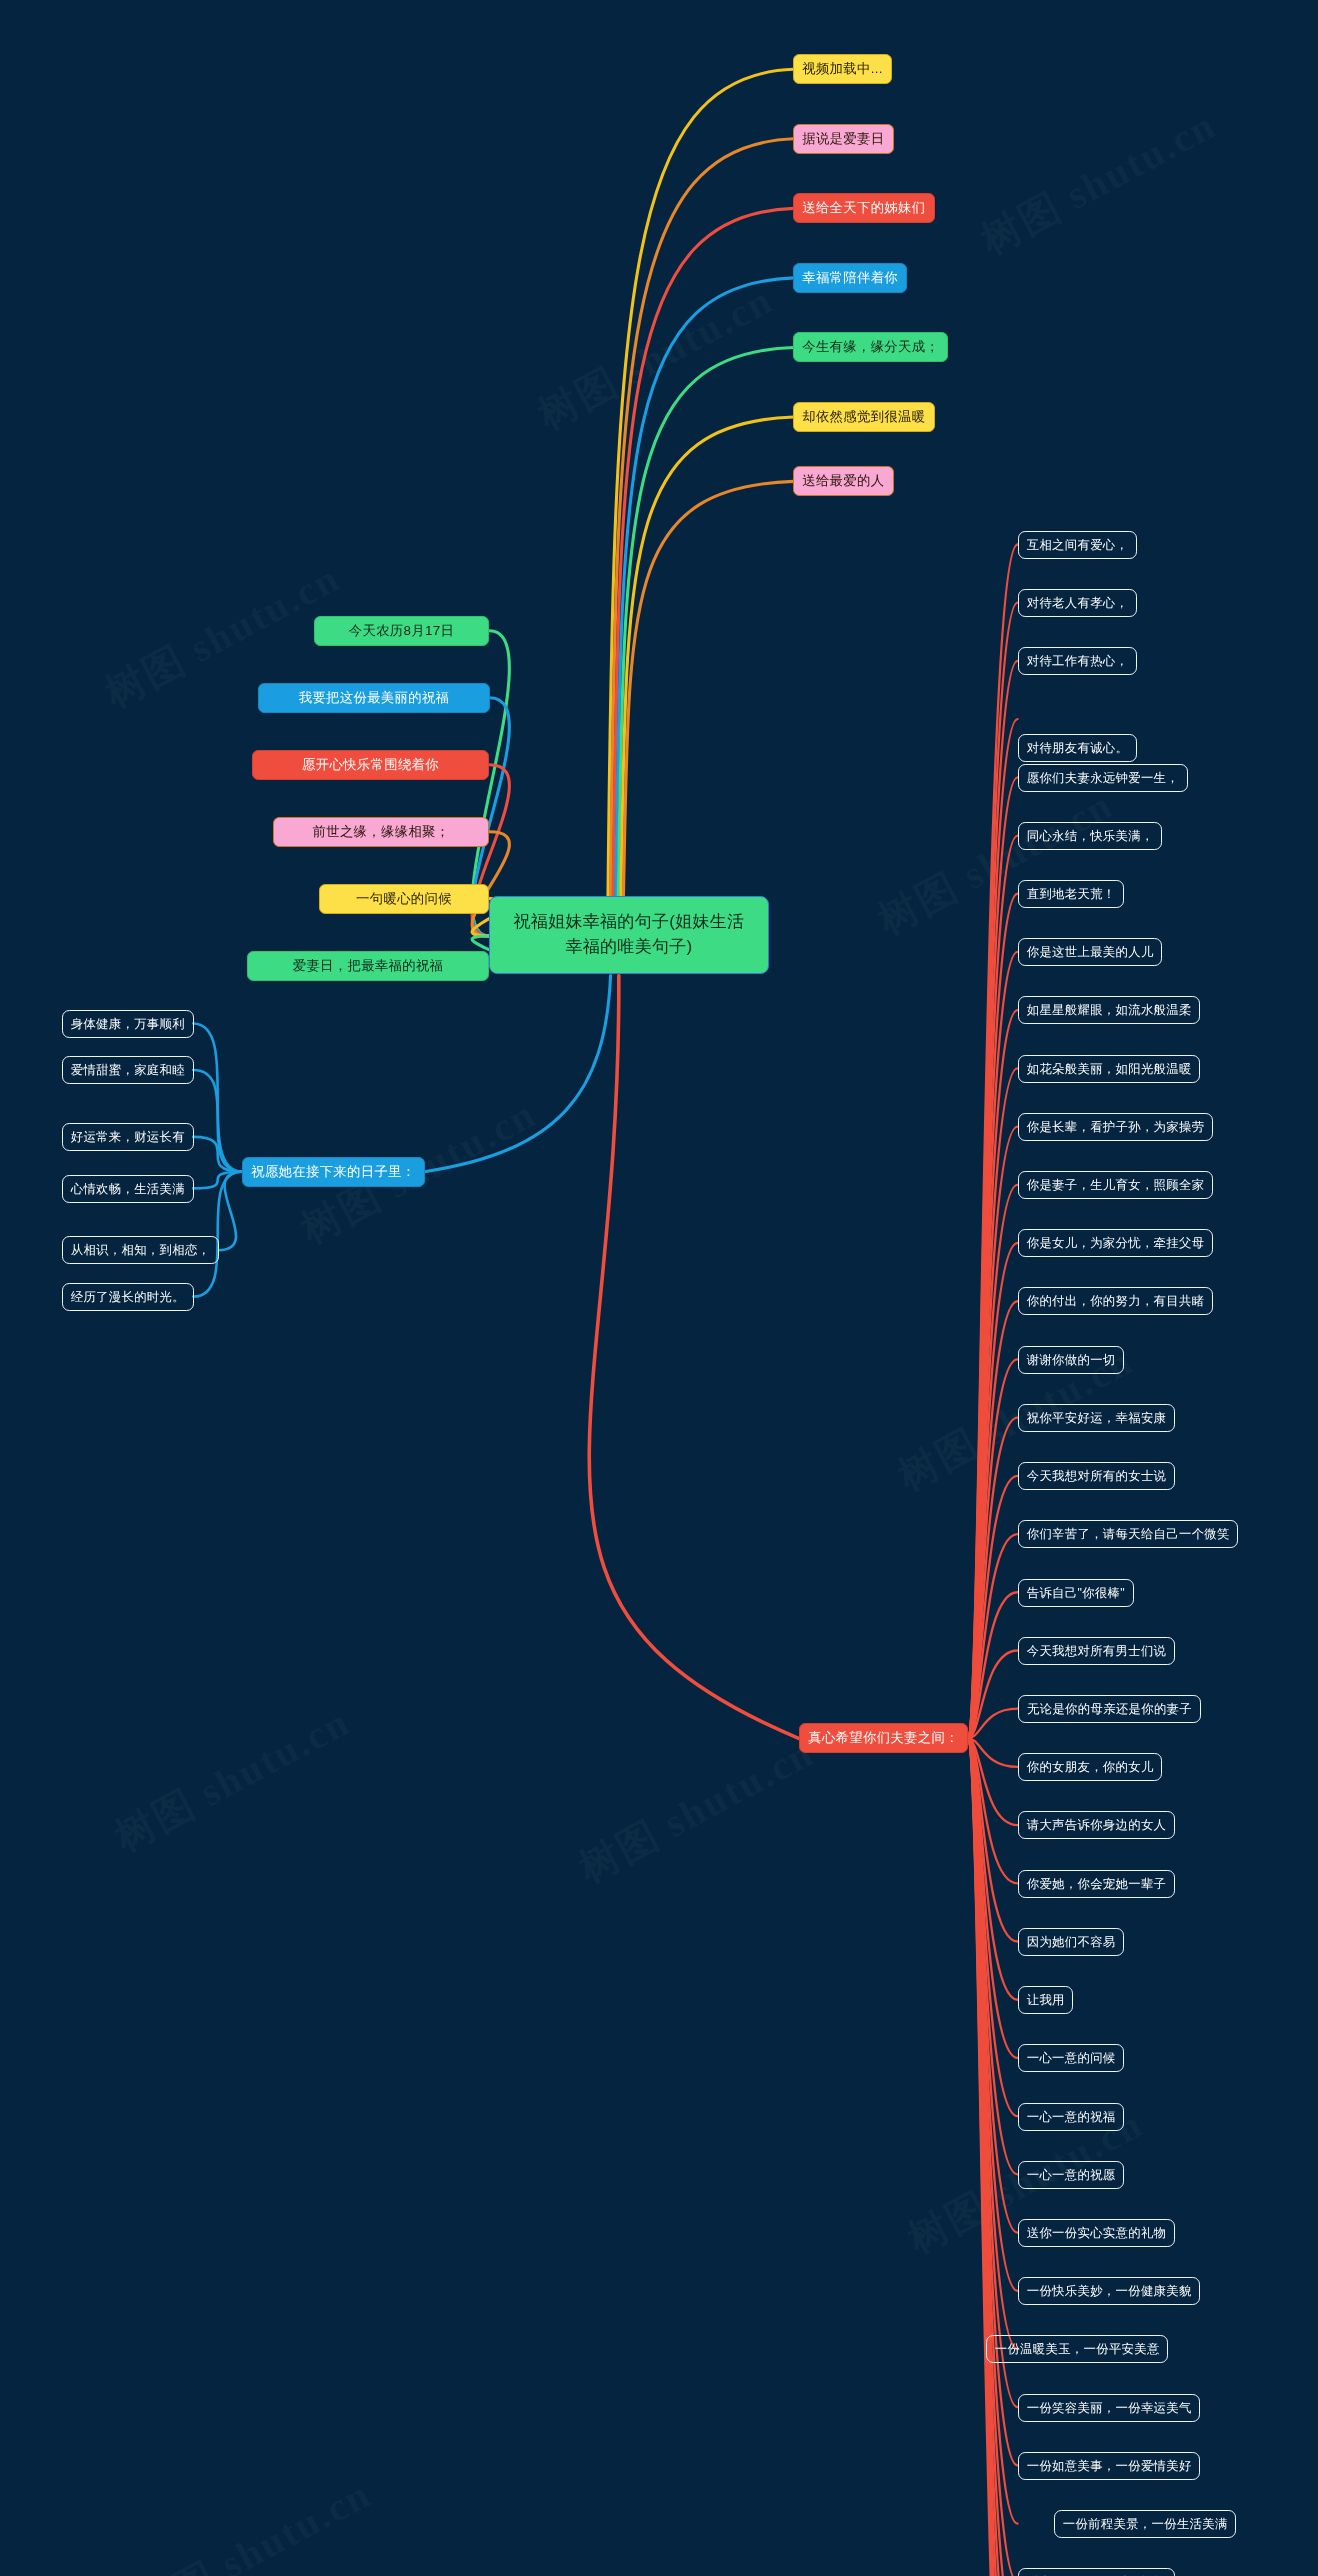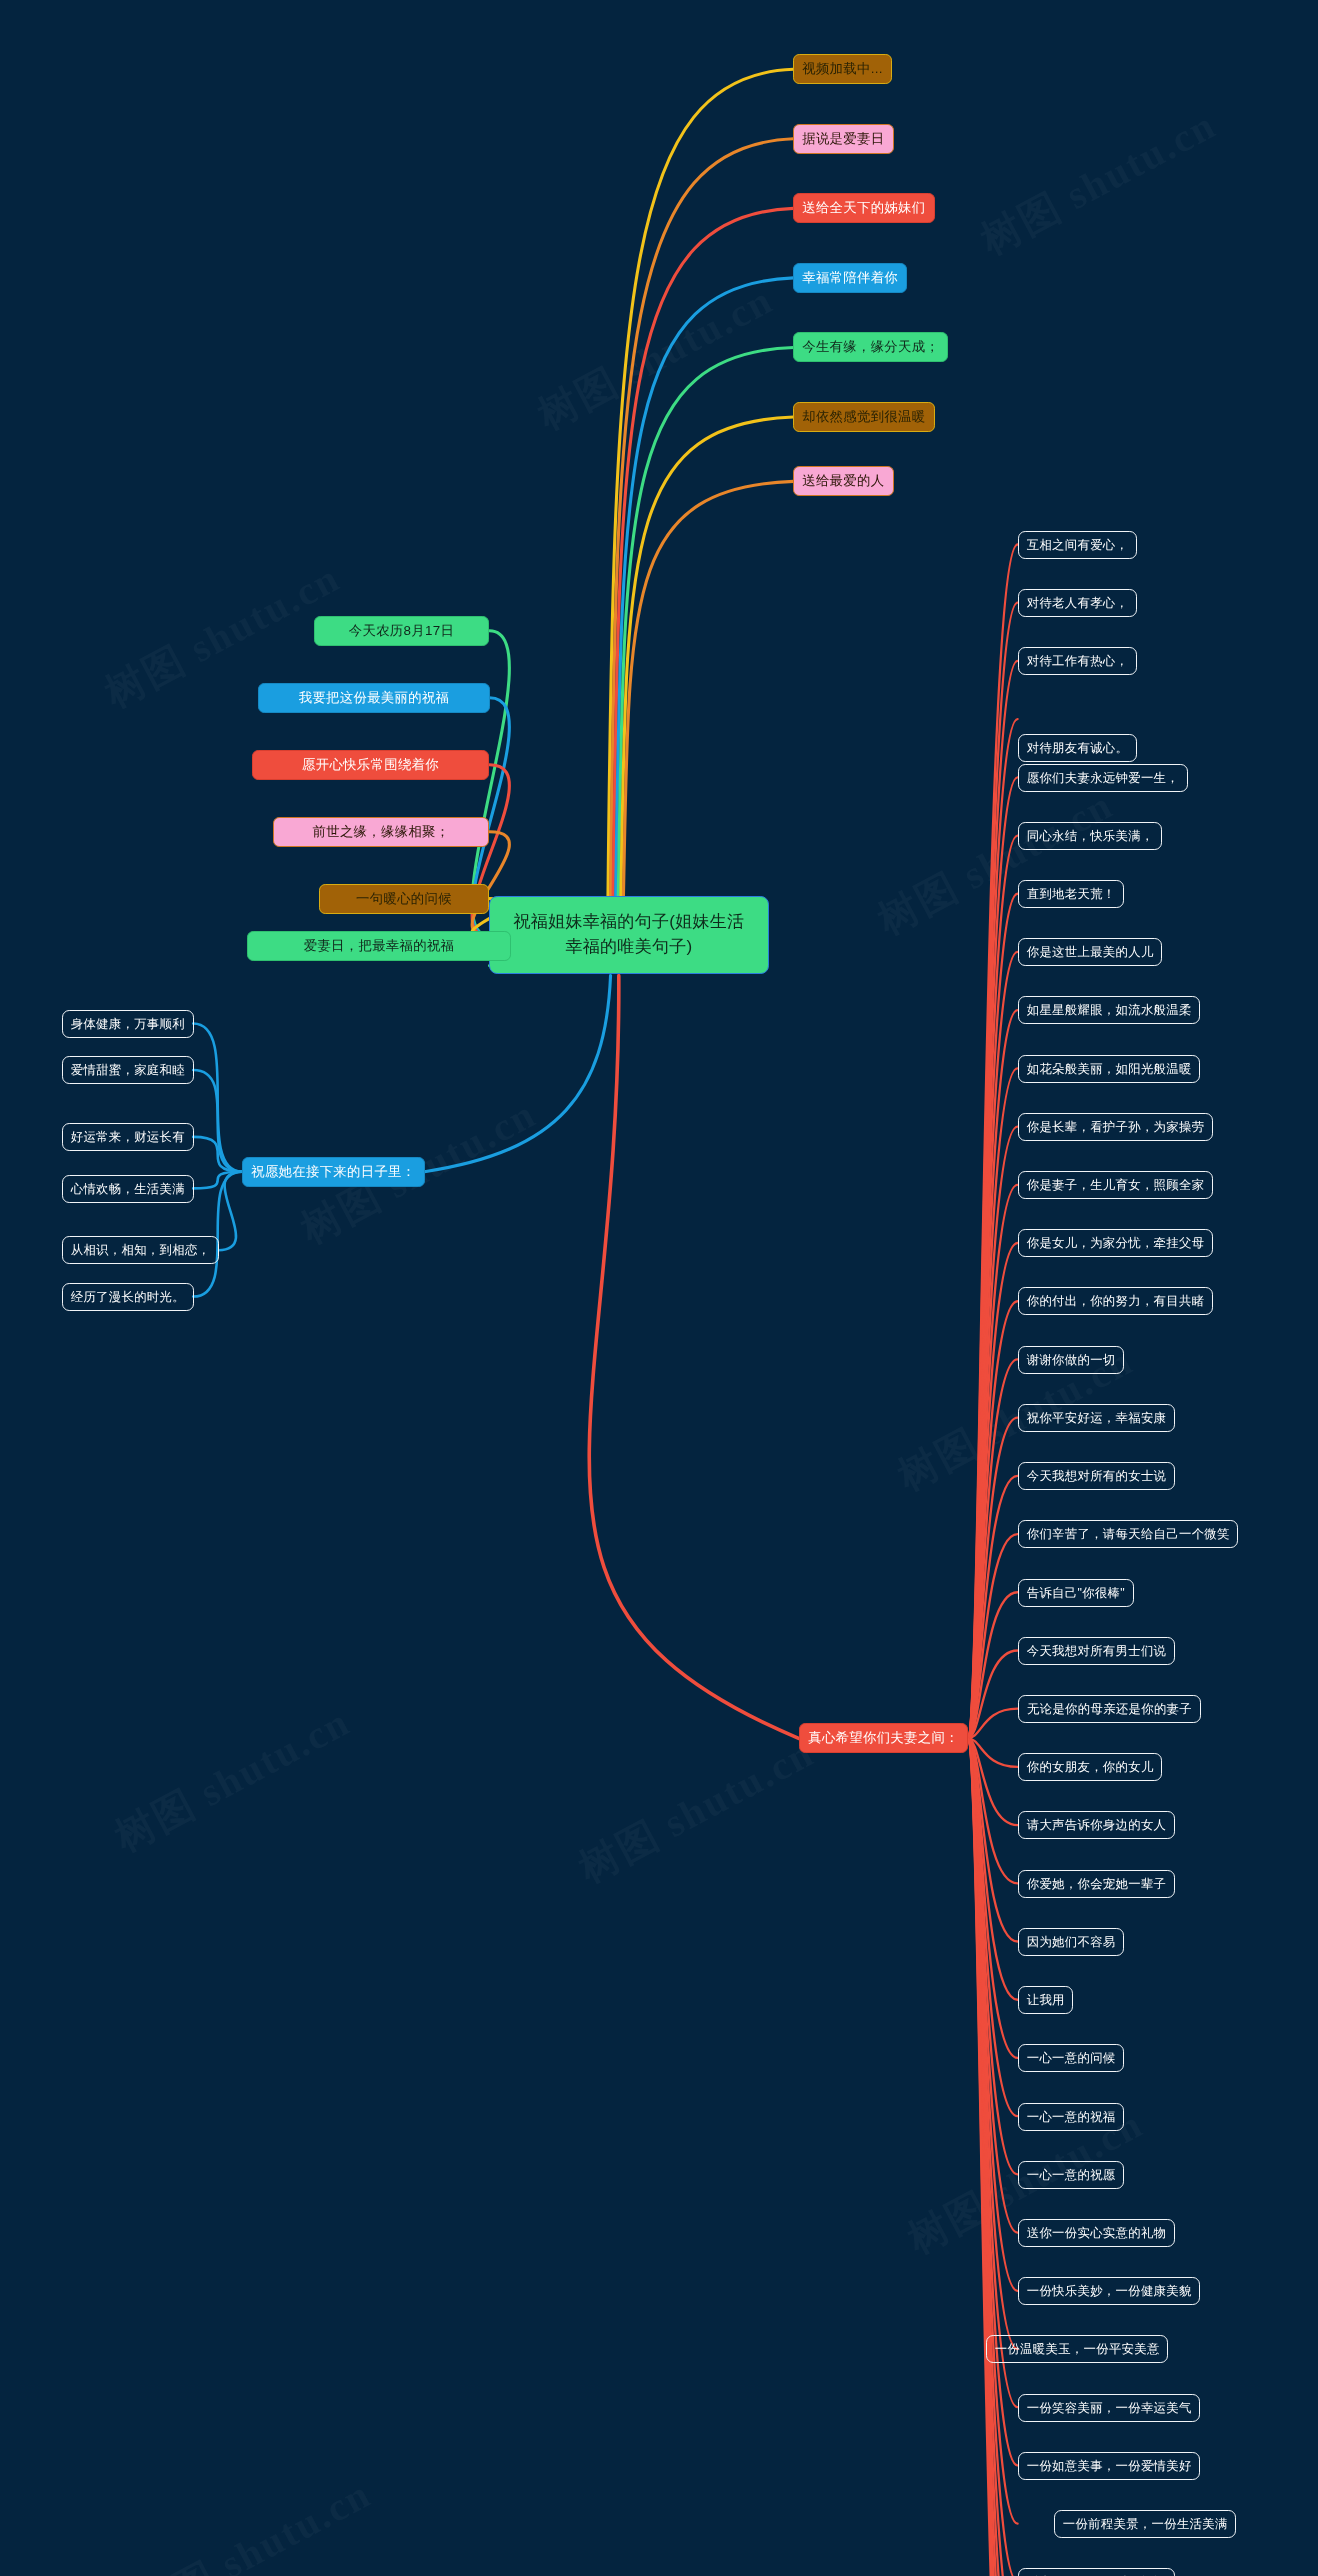--- a/index.html
+++ b/index.html
@@ -61,21 +61,21 @@
     font-size: 17px;
     font-weight: 500;
     white-space: normal;
     text-align: center;
     line-height: 1.45;
   }
   .n-green   { background: #3ddc84; color: #10261a; border: 1px solid #2fc070; }
   .n-blue    { background: #1a9ee0; color: #ffffff; border: 1px solid #1689c4; }
   .n-red     { background: #ef4d3d; color: #ffffff; border: 1px solid #d93f30; }
   .n-orange  { background: #f9a8d4; color: #2a1606; border: 1px solid #cf7520; }
-  .n-yellow  { background: #a16207; color: #2b2304; border: 1px solid #d9ac12; text-align: right; }
+  .n-yellow  { background: #fde047; color: #2b2304; border: 1px solid #d9ac12; text-align: right; }
   .n-root    { background: #3ddc84; color: #0e2a1a; border: 1.5px solid #2b7de0; }
   .n-leaf {
     background: transparent;
     color: #ffffff;
     border: 1.3px solid #f2f5f8;
     border-radius: 7.2px;
     font-size: 12.4px;
     padding: 4.6px 7.7px;
   }
 </style>
@@ -198,21 +198,21 @@
       </div>
       <div class="node n-red" style="left: 252px; top: 750px; width: 237px;">
         <span>愿开心快乐常围绕着你</span>
       </div>
       <div class="node n-orange" style="left: 273px; top: 817px; width: 216px;">
         <span>前世之缘，缘缘相聚；</span>
       </div>
       <div class="node n-yellow" style="left: 319px; top: 884px; width: 170px;">
         <span>一句暖心的问候</span>
       </div>
-      <div class="node n-green" style="left: 247px; top: 931px; width: 264px;">
+      <div class="node n-green" style="left: 247px; top: 951px; width: 242px;">
         <span>爱妻日，把最幸福的祝福</span>
       </div>
     </div>
 
   <div class="node n-blue" style="left:242px; top:1157px;">
     <span>祝愿她在接下来的日子里：</span>
   </div>
   <div id="wishes-wrap">
       <div class="node n-leaf" style="left: 62px; top: 1010px;">
         <span>身体健康，万事顺利</span>

